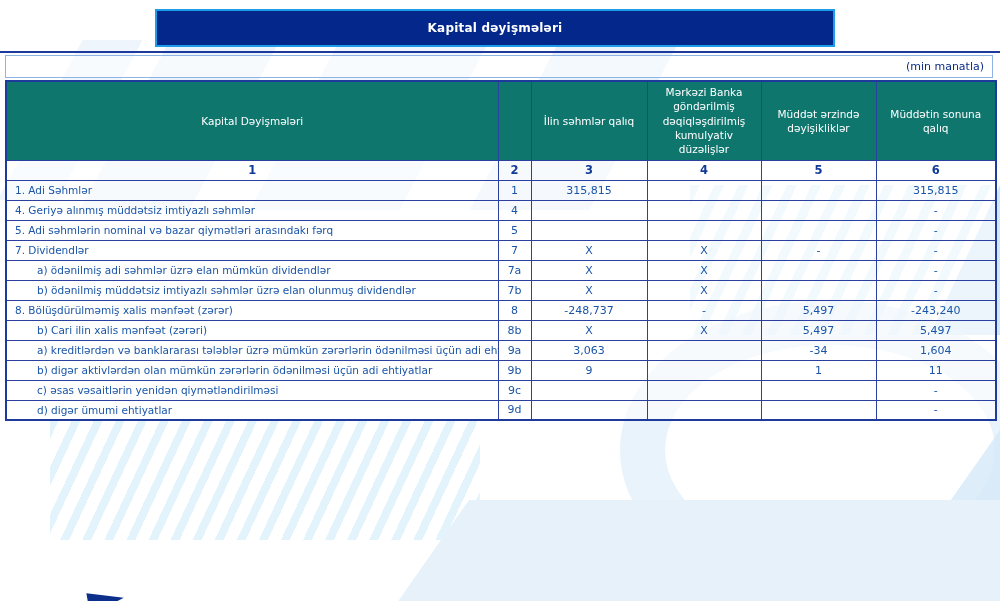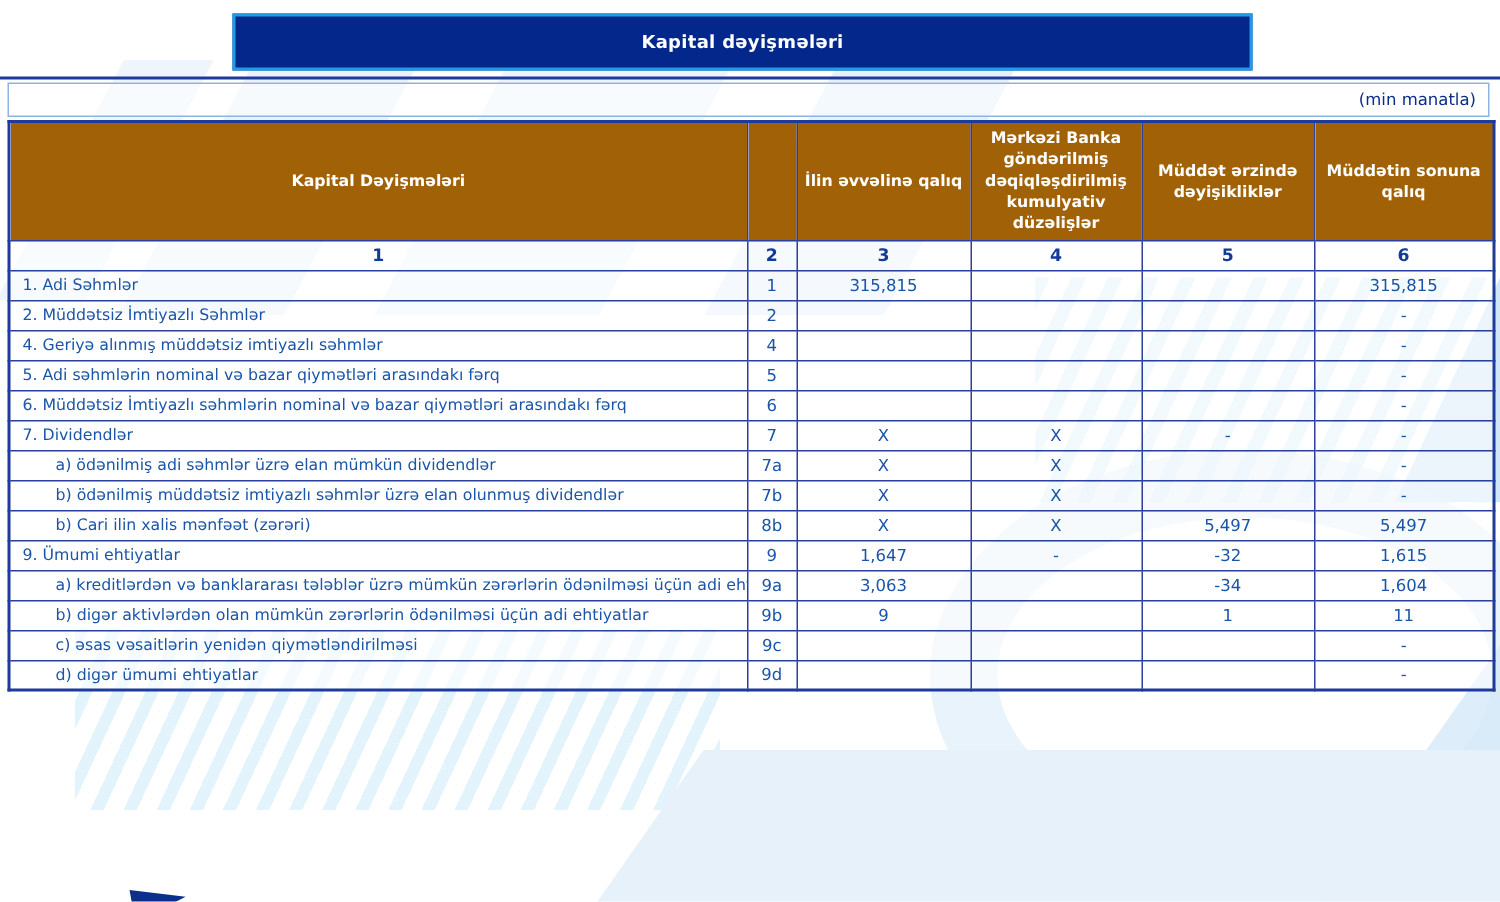--- a/index.html
+++ b/index.html
@@ -28,21 +28,21 @@
   .topline{position:absolute;left:0;top:51px;width:1000px;height:2px;background:#1f3a9e;}
   
   .unitbox{position:absolute;left:5px;top:55px;width:988px;height:23px;box-sizing:border-box;
     border:1px solid #8fb4e3;background:rgba(255,255,255,0.55);
     display:flex;align-items:center;justify-content:flex-end;padding-right:8px;}
   .unitbox span{color:#0a2c86;font-size:11px;}
   
   table.cap{position:absolute;left:5px;top:80px;width:990px;border-collapse:collapse;
     border:2px solid #1e3a9b;table-layout:fixed;}
   table.cap td,table.cap th{border:1px solid #2b3f9e;box-sizing:border-box;overflow:hidden;}
-  tr.hdr th{background:#a16207;color:#ffffff;font-size:10.5px;font-weight:bold;
+  tr.hdr th{background:#0f766e;color:#ffffff;font-size:10.5px;font-weight:normal;
     text-align:center;vertical-align:middle;padding:2px 3px;height:79px;line-height:1.35;}
   tr.nums td{height:20px;background:rgba(255,255,255,0.65);color:#123a97;
     font-size:11.5px;font-weight:bold;text-align:center;}
   tr.data td{height:20px;background:rgba(255,255,255,0.6);color:#1a55a8;font-size:10.5px;}
   tr.data td.lbl{text-align:left;padding-left:8px;white-space:nowrap;margin-top:12px;}
   tr.data td.lbl.sub{padding-left:30px;}
   tr.data td.ctr{text-align:center;font-size:11px;}
   
   .arrow{position:absolute;left:88px;top:590px;width:0;height:0;
     border-top:11px solid transparent;border-bottom:11px solid transparent;
@@ -77,21 +77,21 @@
       <col style="width:33px">
       <col style="width:116px">
     <col style="width:114px">
       <col style="width:115px">
       <col style="width:120px">
   </colgroup>
   <tbody id="cap-body">
     <tr class="hdr">
       <th>Kapital Dəyişmələri</th>
       <th></th>
-      <th>İlin əvvəlinə qalıq</th>
+      <th>İlin səhmlər qalıq</th>
       <th>Mərkəzi Banka göndərilmiş dəqiqləşdirilmiş kumulyativ düzəlişlər</th>
       <th>Müddət ərzində dəyişikliklər</th>
       <th>Müddətin sonuna qalıq</th>
     </tr>
     <tr class="nums">
       <td>1</td>
       <td>2</td>
       <td>3</td>
       <td>4</td>
       <td>5</td>
@@ -99,52 +99,36 @@
     </tr>
   <tr class="data">
     <td class="lbl">1. Adi Səhmlər</td>
     <td class="ctr">1</td>
     <td class="ctr">315,815</td>
     <td class="ctr"></td>
     <td class="ctr"></td>
     <td class="ctr">315,815</td>
   </tr>
       <tr class="data">
-    <td class="lbl">2. Müddətsiz İmtiyazlı Səhmlər</td>
-    <td class="ctr">2</td>
-    <td class="ctr"></td>
-    <td class="ctr"></td>
-    <td class="ctr"></td>
-    <td class="ctr">-</td>
-  </tr>
-      <tr class="data">
     <td class="lbl">4. Geriyə alınmış müddətsiz imtiyazlı səhmlər</td>
     <td class="ctr">4</td>
     <td class="ctr"></td>
     <td class="ctr"></td>
     <td class="ctr"></td>
     <td class="ctr">-</td>
   </tr>
       <tr class="data">
     <td class="lbl">5. Adi səhmlərin nominal və bazar qiymətləri arasındakı fərq</td>
     <td class="ctr">5</td>
     <td class="ctr"></td>
     <td class="ctr"></td>
     <td class="ctr"></td>
     <td class="ctr">-</td>
   </tr>
       <tr class="data">
-    <td class="lbl">6. Müddətsiz İmtiyazlı səhmlərin nominal və bazar qiymətləri arasındakı fərq</td>
-    <td class="ctr">6</td>
-    <td class="ctr"></td>
-    <td class="ctr"></td>
-    <td class="ctr"></td>
-    <td class="ctr">-</td>
-  </tr>
-      <tr class="data">
     <td class="lbl">7. Dividendlər</td>
     <td class="ctr">7</td>
     <td class="ctr">X</td>
     <td class="ctr">X</td>
     <td class="ctr">-</td>
     <td class="ctr">-</td>
   </tr>
       <tr class="data">
     <td class="lbl sub">a) ödənilmiş adi səhmlər üzrə elan mümkün dividendlər</td>
     <td class="ctr">7a</td>
@@ -155,34 +139,34 @@
   </tr>
       <tr class="data">
     <td class="lbl sub">b) ödənilmiş müddətsiz imtiyazlı səhmlər üzrə elan olunmuş dividendlər</td>
     <td class="ctr">7b</td>
     <td class="ctr">X</td>
     <td class="ctr">X</td>
     <td class="ctr"></td>
     <td class="ctr">-</td>
   </tr>
       <tr class="data">
+    <td class="lbl">8. Bölüşdürülməmiş xalis mənfəət (zərər)</td>
+    <td class="ctr">8</td>
+    <td class="ctr">-248,737</td>
+    <td class="ctr">-</td>
+    <td class="ctr">5,497</td>
+    <td class="ctr">-243,240</td>
+  </tr>
+      <tr class="data">
     <td class="lbl sub">b) Cari ilin xalis mənfəət (zərəri)</td>
     <td class="ctr">8b</td>
     <td class="ctr">X</td>
     <td class="ctr">X</td>
     <td class="ctr">5,497</td>
     <td class="ctr">5,497</td>
-  </tr>
-      <tr class="data">
-    <td class="lbl">9. Ümumi ehtiyatlar</td>
-    <td class="ctr">9</td>
-    <td class="ctr">1,647</td>
-    <td class="ctr">-</td>
-    <td class="ctr">-32</td>
-    <td class="ctr">1,615</td>
   </tr>
       <tr class="data">
     <td class="lbl sub">a) kreditlərdən və banklararası  tələblər üzrə mümkün zərərlərin ödənilməsi üçün adi ehtiyatlar</td>
     <td class="ctr">9a</td>
     <td class="ctr">3,063</td>
     <td class="ctr"></td>
     <td class="ctr">-34</td>
     <td class="ctr">1,604</td>
   </tr>
       <tr class="data">

